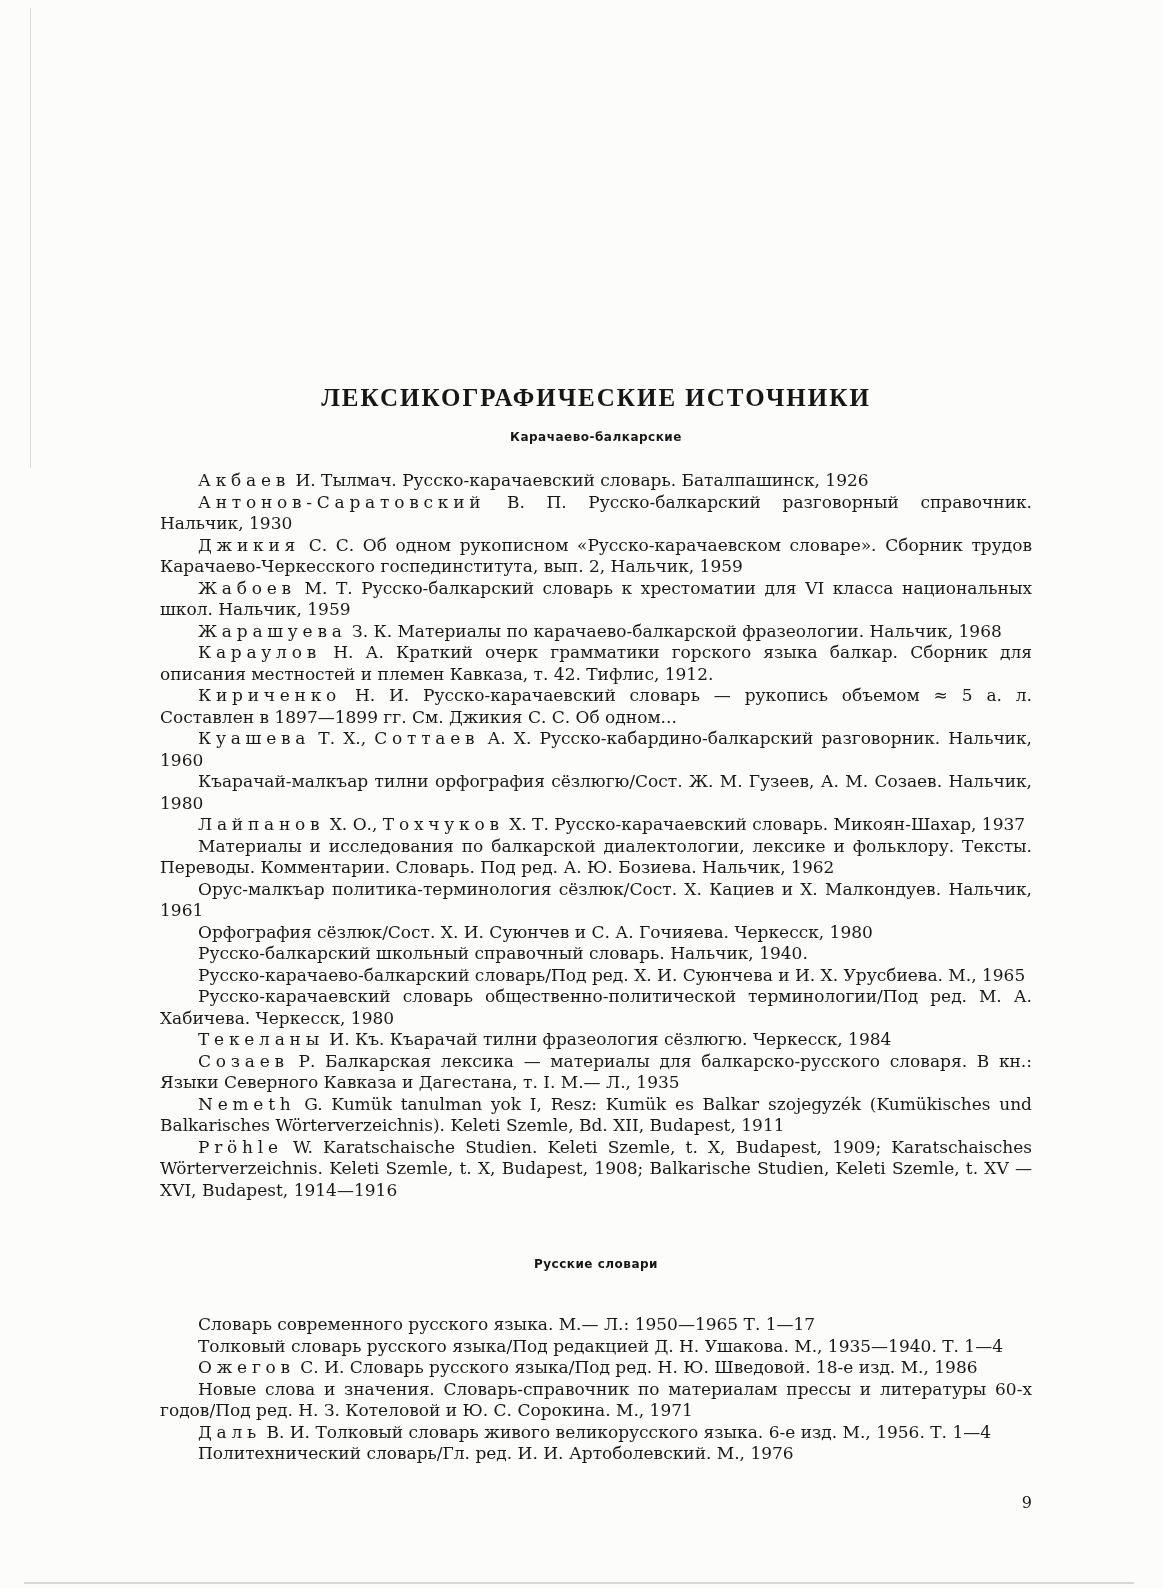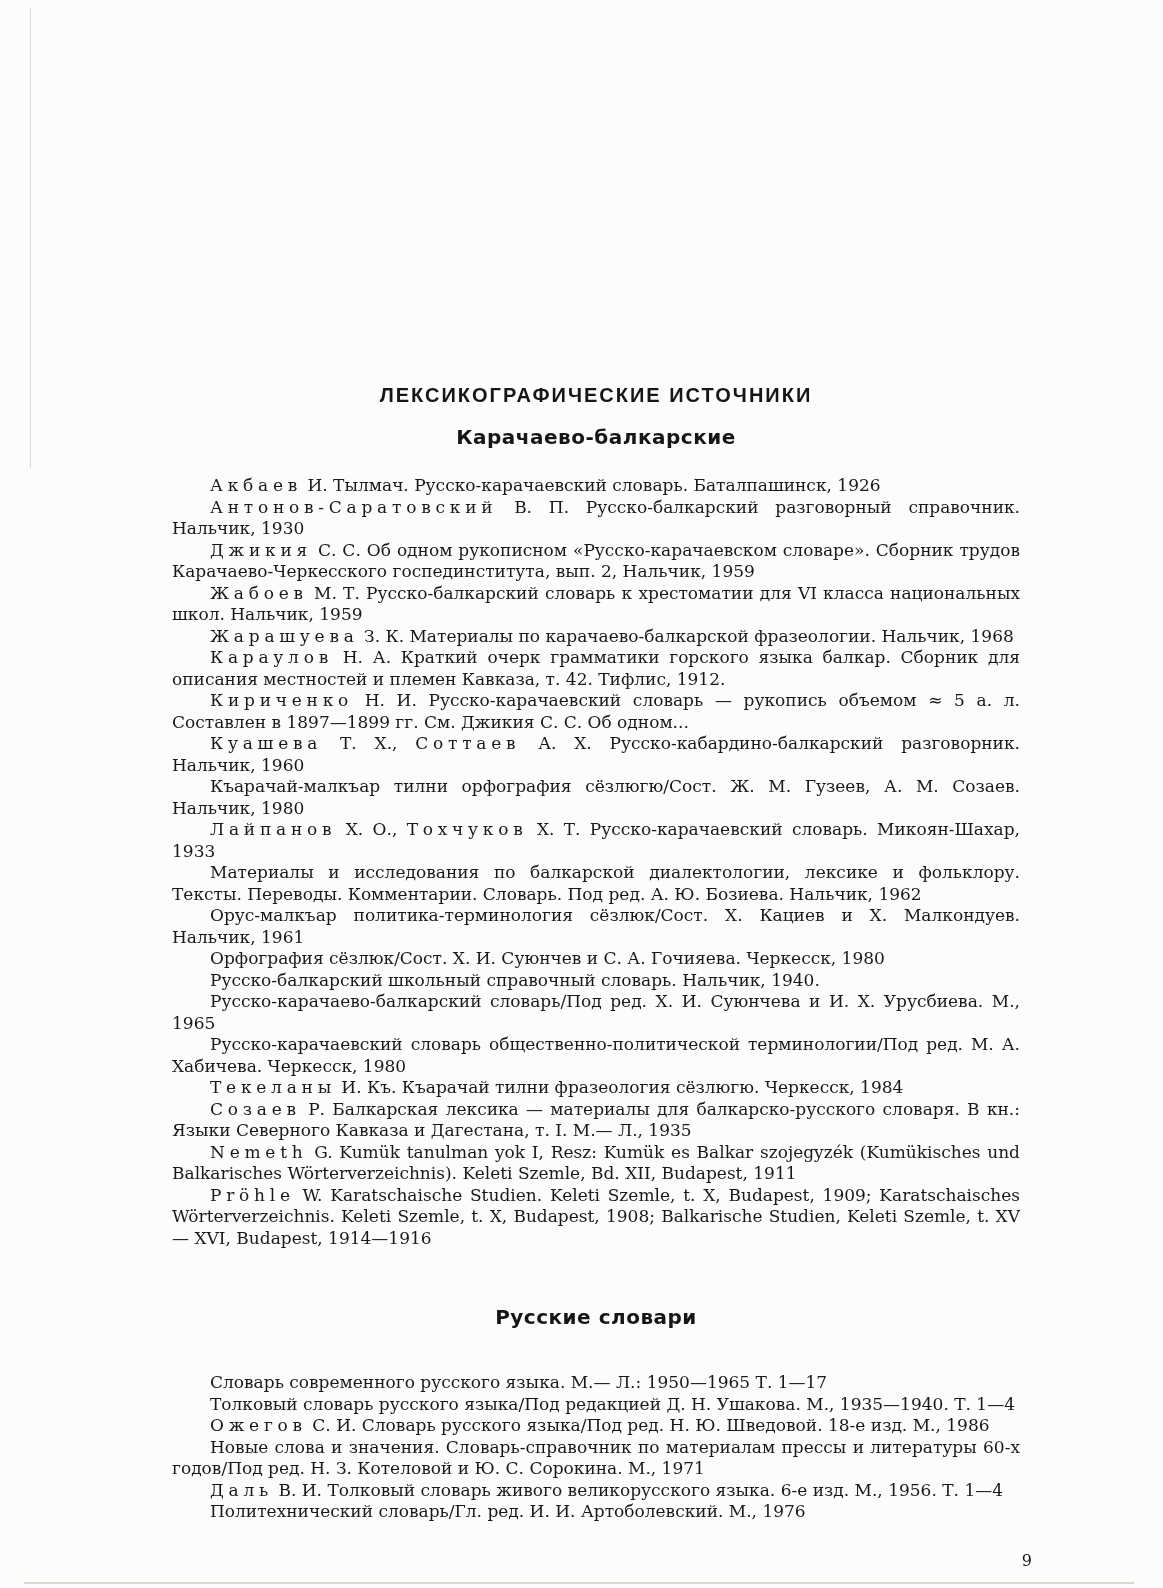--- a/index.html
+++ b/index.html
@@ -29,40 +29,40 @@
   }
   .content {
     position: absolute;
     left: 156px;
     top: 384px;
     width: 880px;
   }
   .doc-title {
     margin: 0 0 18px 0;
     text-align: center;
-    font-family: Liberation Sans, sans-serif;
+    font-family: Liberation Serif, serif;
     font-weight: bold;
-    font-size: 20px;
+    font-size: 25px;
     letter-spacing: 2px;
     color: #161616;
   }
   .section-heading {
     margin: 0 0 26px 0;
     text-align: center;
     font-family: "DejaVu Sans", "Liberation Sans", sans-serif;
     font-weight: bold;
-    font-size: 20px;
+    font-size: 12px;
     letter-spacing: 0.5px;
     color: #161616;
   }
   .section-heading.second {
     margin-top: 56px;
     margin-bottom: 43px;
   }
-  .entries { margin: 16px; }
+  .entries { margin: 4px; }
   .entry {
     margin: 0;
     font-size: 17px;
     line-height: 21.5px;
     text-indent: 38px;
     text-align: justify;
   }
   .author {
     letter-spacing: 0.28em;
   }
@@ -98,21 +98,21 @@
       <p class="entry"><span class="author">Жарашуева</span><span></span><span class="author"></span><span> З. К. Материалы по карачаево-балкарской фразеологии. Нальчик, 1968</span></p>
 
       <p class="entry"><span class="author">Караулов</span><span></span><span class="author"></span><span> Н. А. Краткий очерк грамматики горского языка балкар. Сборник для описания местностей и племен Кавказа, т. 42. Тифлис, 1912.</span></p>
 
       <p class="entry"><span class="author">Кириченко</span><span></span><span class="author"></span><span> Н. И. Русско-карачаевский словарь — рукопись объемом ≈ 5 а. л. Составлен в 1897—1899 гг. См. Джикия С. С. Об одном...</span></p>
 
       <p class="entry"><span class="author">Куашева</span><span> Т. Х., </span><span class="author">Соттаев</span><span> А. Х. Русско-кабардино-балкарский разговорник. Нальчик, 1960</span></p>
 
       <p class="entry"><span class="author"></span><span></span><span class="author"></span><span>Къарачай-малкъар тилни орфография сёзлюгю/Сост. Ж. М. Гузеев, А. М. Созаев. Нальчик, 1980</span></p>
 
-      <p class="entry"><span class="author">Лайпанов</span><span> Х. О., </span><span class="author">Тохчуков</span><span> Х. Т. Русско-карачаевский словарь. Микоян-Шахар, 1933</span></p>
+      <p class="entry"><span class="author">Лайпанов</span><span> Х. О., </span><span class="author">Тохчуков</span><span> Х. Т. Русско-карачаевский словарь. Микоян-Шахар, 1937</span></p>
 
       <p class="entry"><span class="author"></span><span></span><span class="author"></span><span>Материалы и исследования по балкарской диалектологии, лексике и фольклору. Тексты. Переводы. Комментарии. Словарь. Под ред. А. Ю. Бозиева. Нальчик, 1962</span></p>
 
       <p class="entry"><span class="author"></span><span></span><span class="author"></span><span>Орус-малкъар политика-терминология сёзлюк/Сост. Х. Кациев и Х. Малкондуев. Нальчик, 1961</span></p>
 
       <p class="entry"><span class="author"></span><span></span><span class="author"></span><span>Орфография сёзлюк/Сост. Х. И. Суюнчев и С. А. Гочияева. Черкесск, 1980</span></p>
 
       <p class="entry"><span class="author"></span><span></span><span class="author"></span><span>Русско-балкарский школьный справочный словарь. Нальчик, 1940.</span></p>
 
       <p class="entry"><span class="author"></span><span></span><span class="author"></span><span>Русско-карачаево-балкарский словарь/Под ред. Х. И. Суюнчева и И. Х. Урусбиева. М., 1965</span></p>

